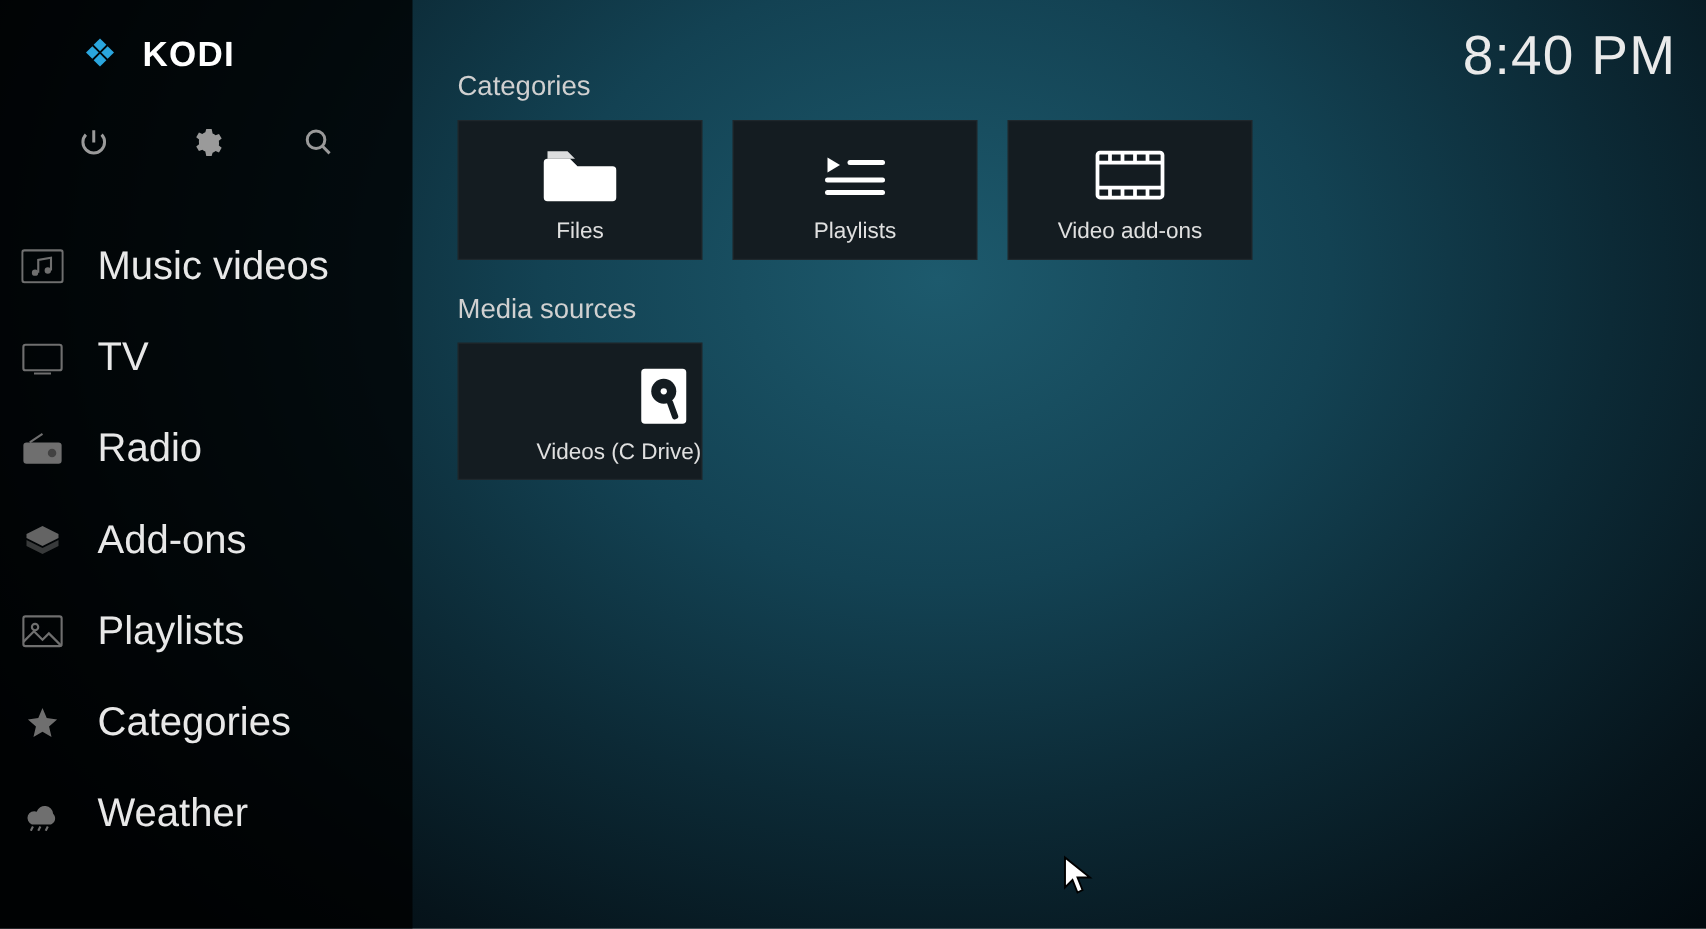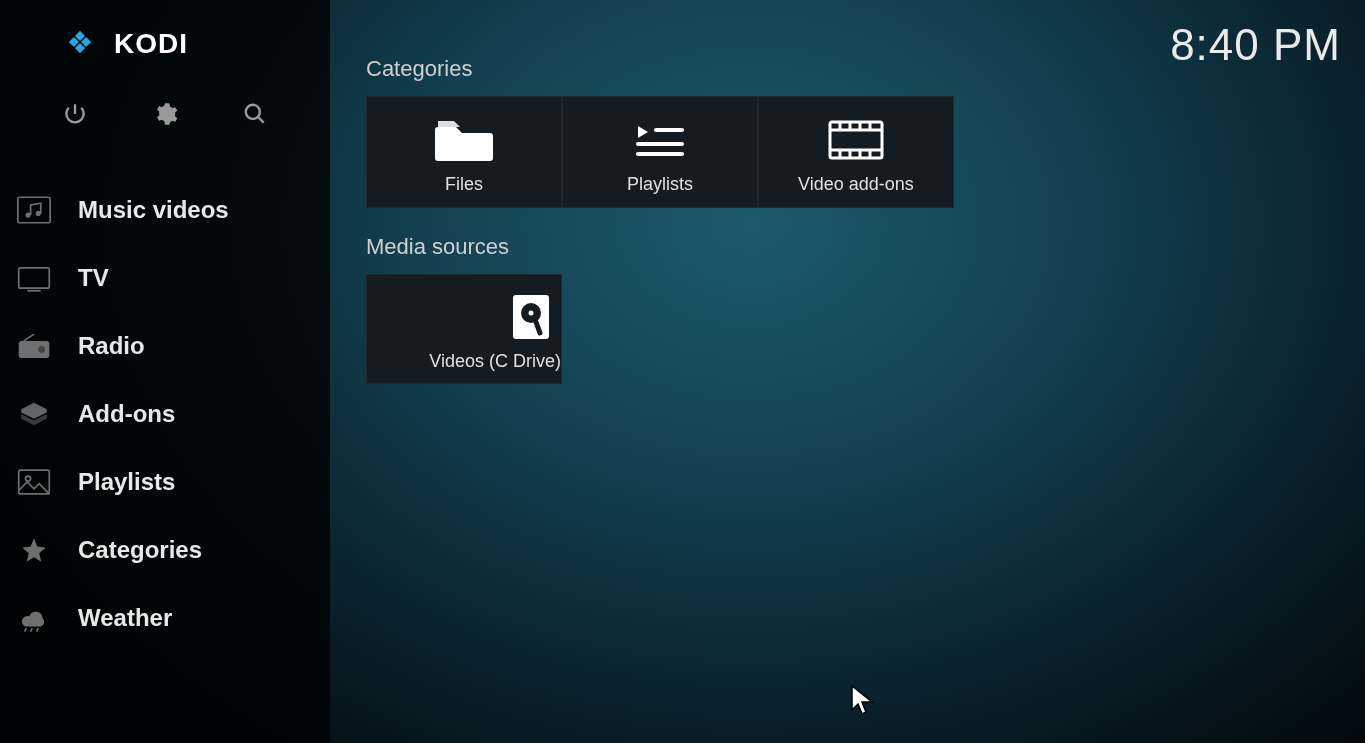--- a/index.html
+++ b/index.html
@@ -49,23 +49,23 @@
     gap: 24px;
     padding: 18px 14px 18px 14px;
     cursor: pointer;
   }
   .menu-icon {
     width: 40px; height: 32px;
     display:flex; align-items:center; justify-content:center;
     color:#6f6f6f;
   }
   .menu-label {
-    font-size: 24px;
+    font-size: 32px;
     color: #e8e8e8;
-    font-weight: 700;
+    font-weight: 400;
   }
 
   
   .main {
     position: relative;
     flex: 1;
     height: 100%;
     padding: 56px 0 0 36px;
   }
   .clock {
@@ -78,20 +78,21 @@
     letter-spacing: 1px;
   }
   .section-title {
     font-size: 22px;
     color: #d0d0d0;
     font-weight: 400;
     margin-bottom: 14px;
   }
   .card-row {
     display: flex;
+    gap: 24px;
     margin-bottom: 26px;
   }
   .card {
     width: 196px;
     height: 112px;
     background: #141c21;
     border: 1px solid rgba(255,255,255,0.05);
     display: flex;
     flex-direction: column;
     align-items: center;

